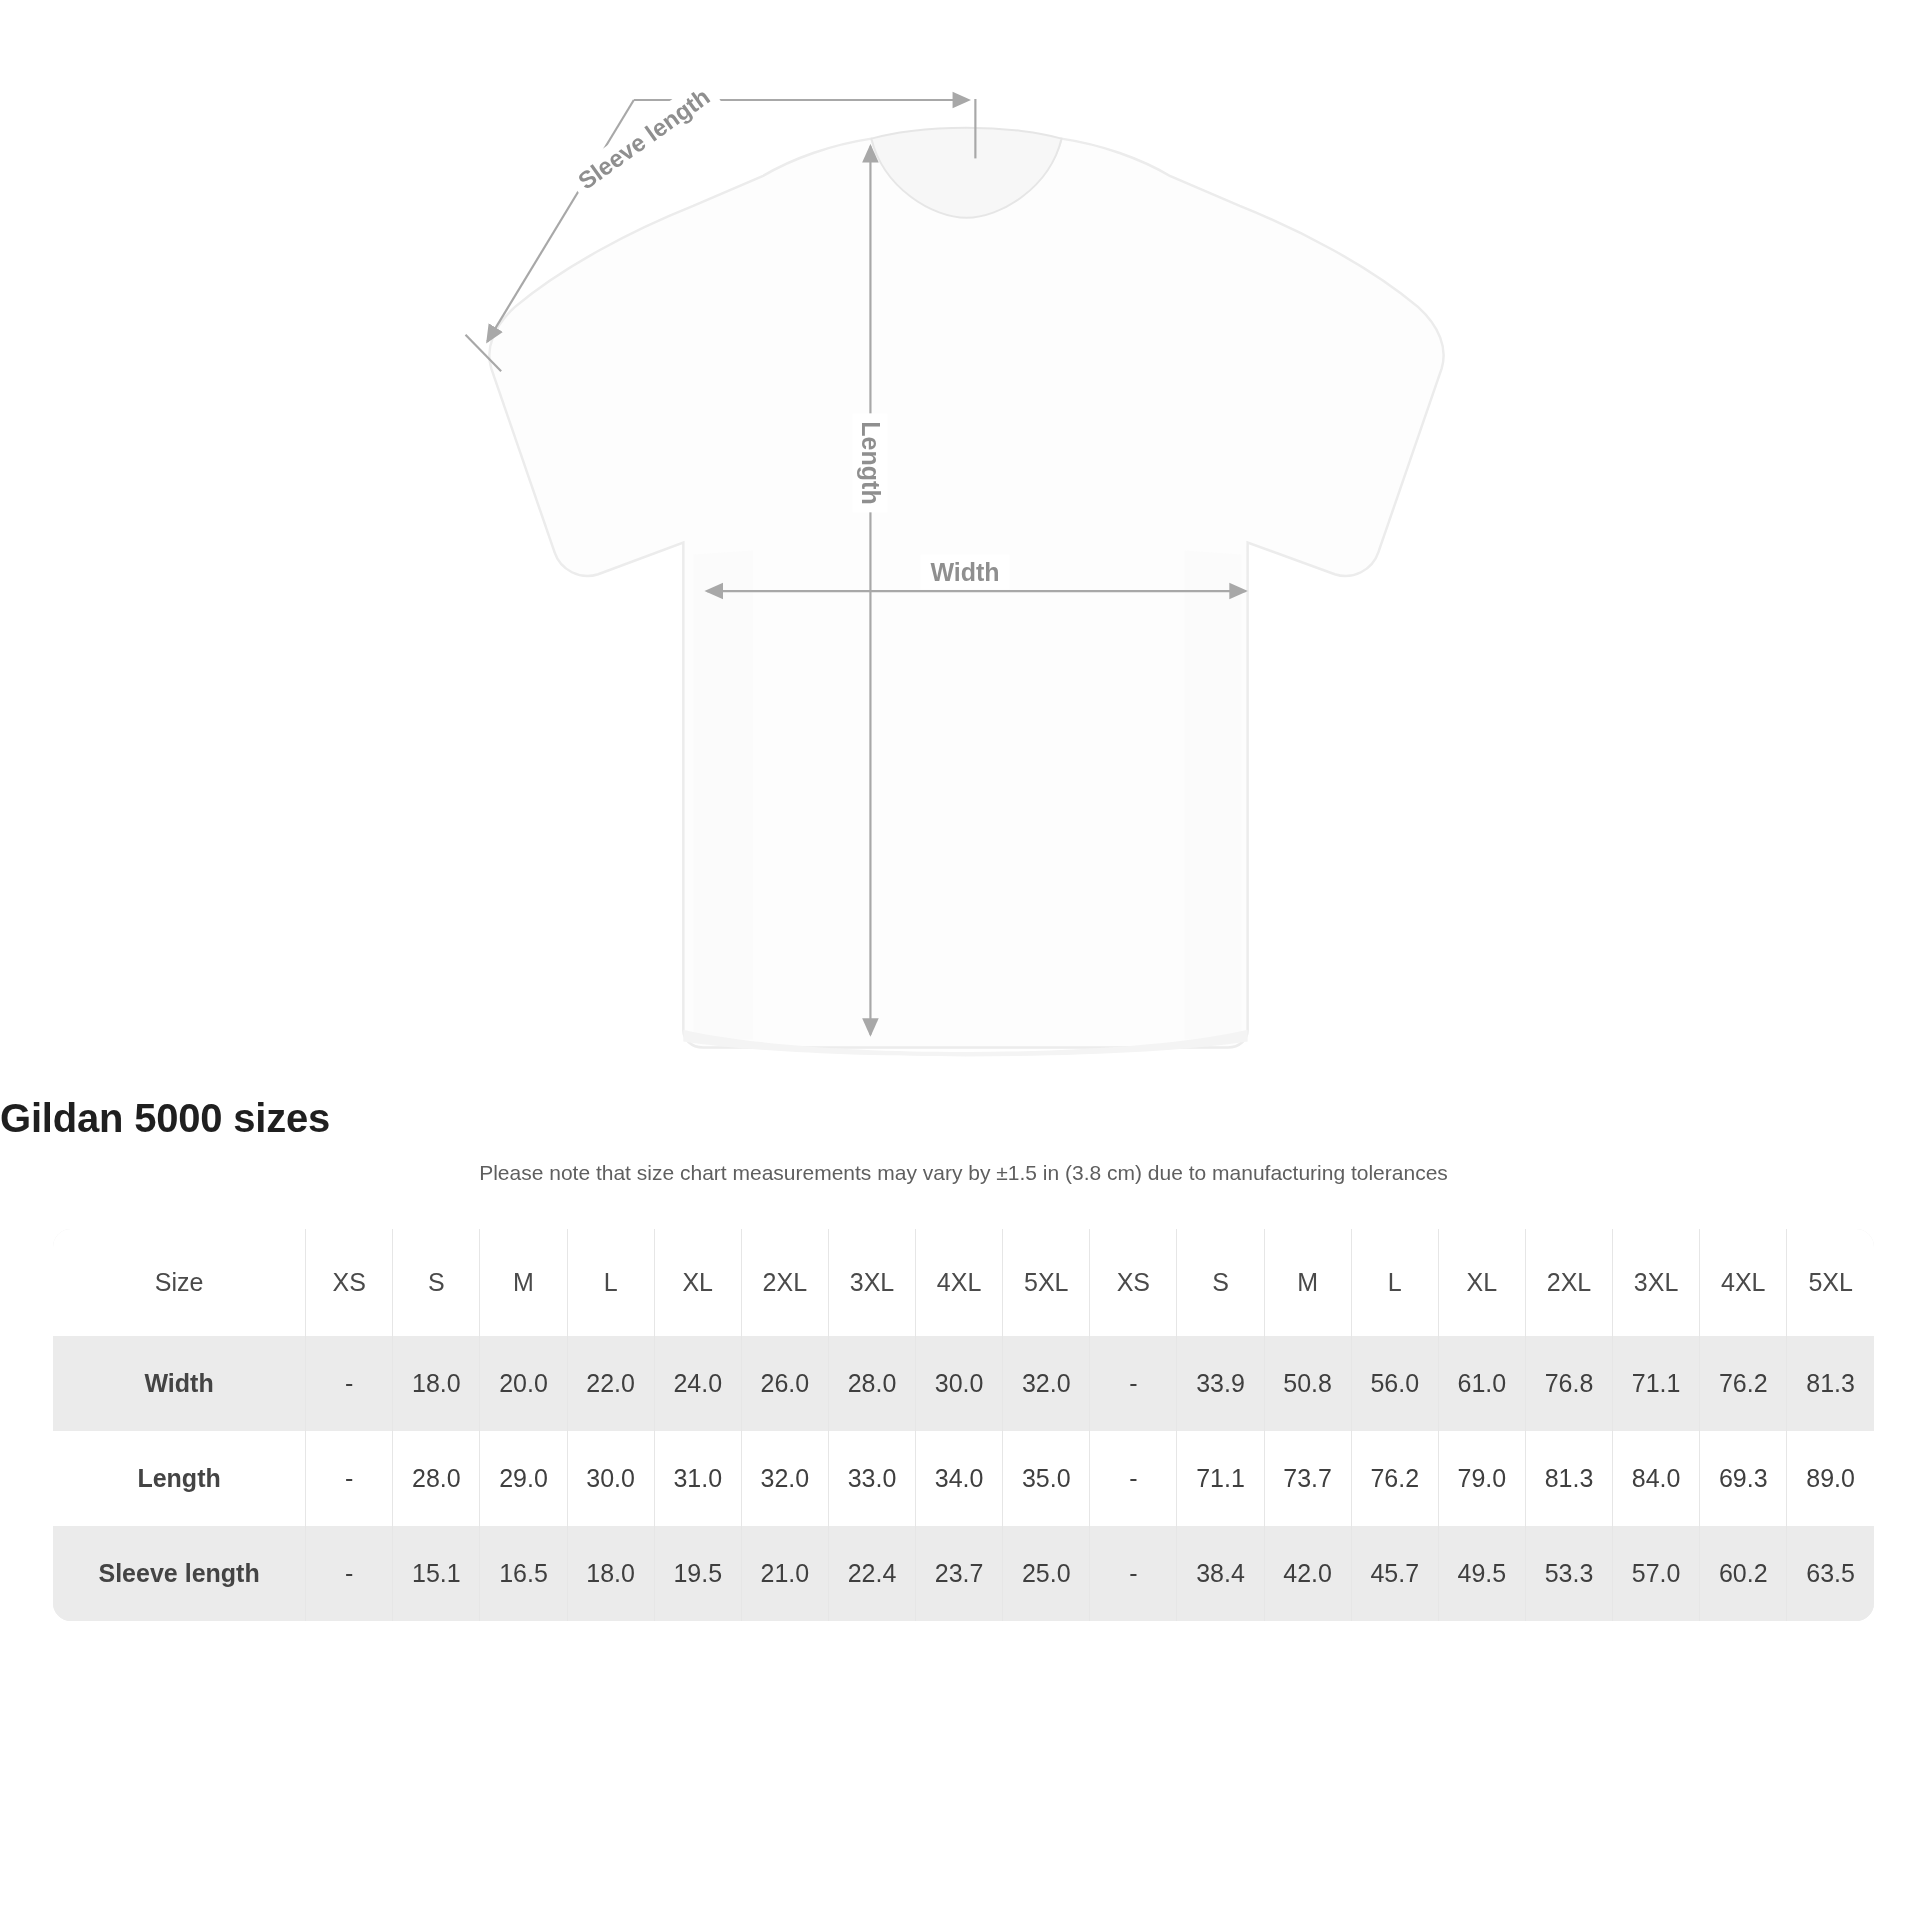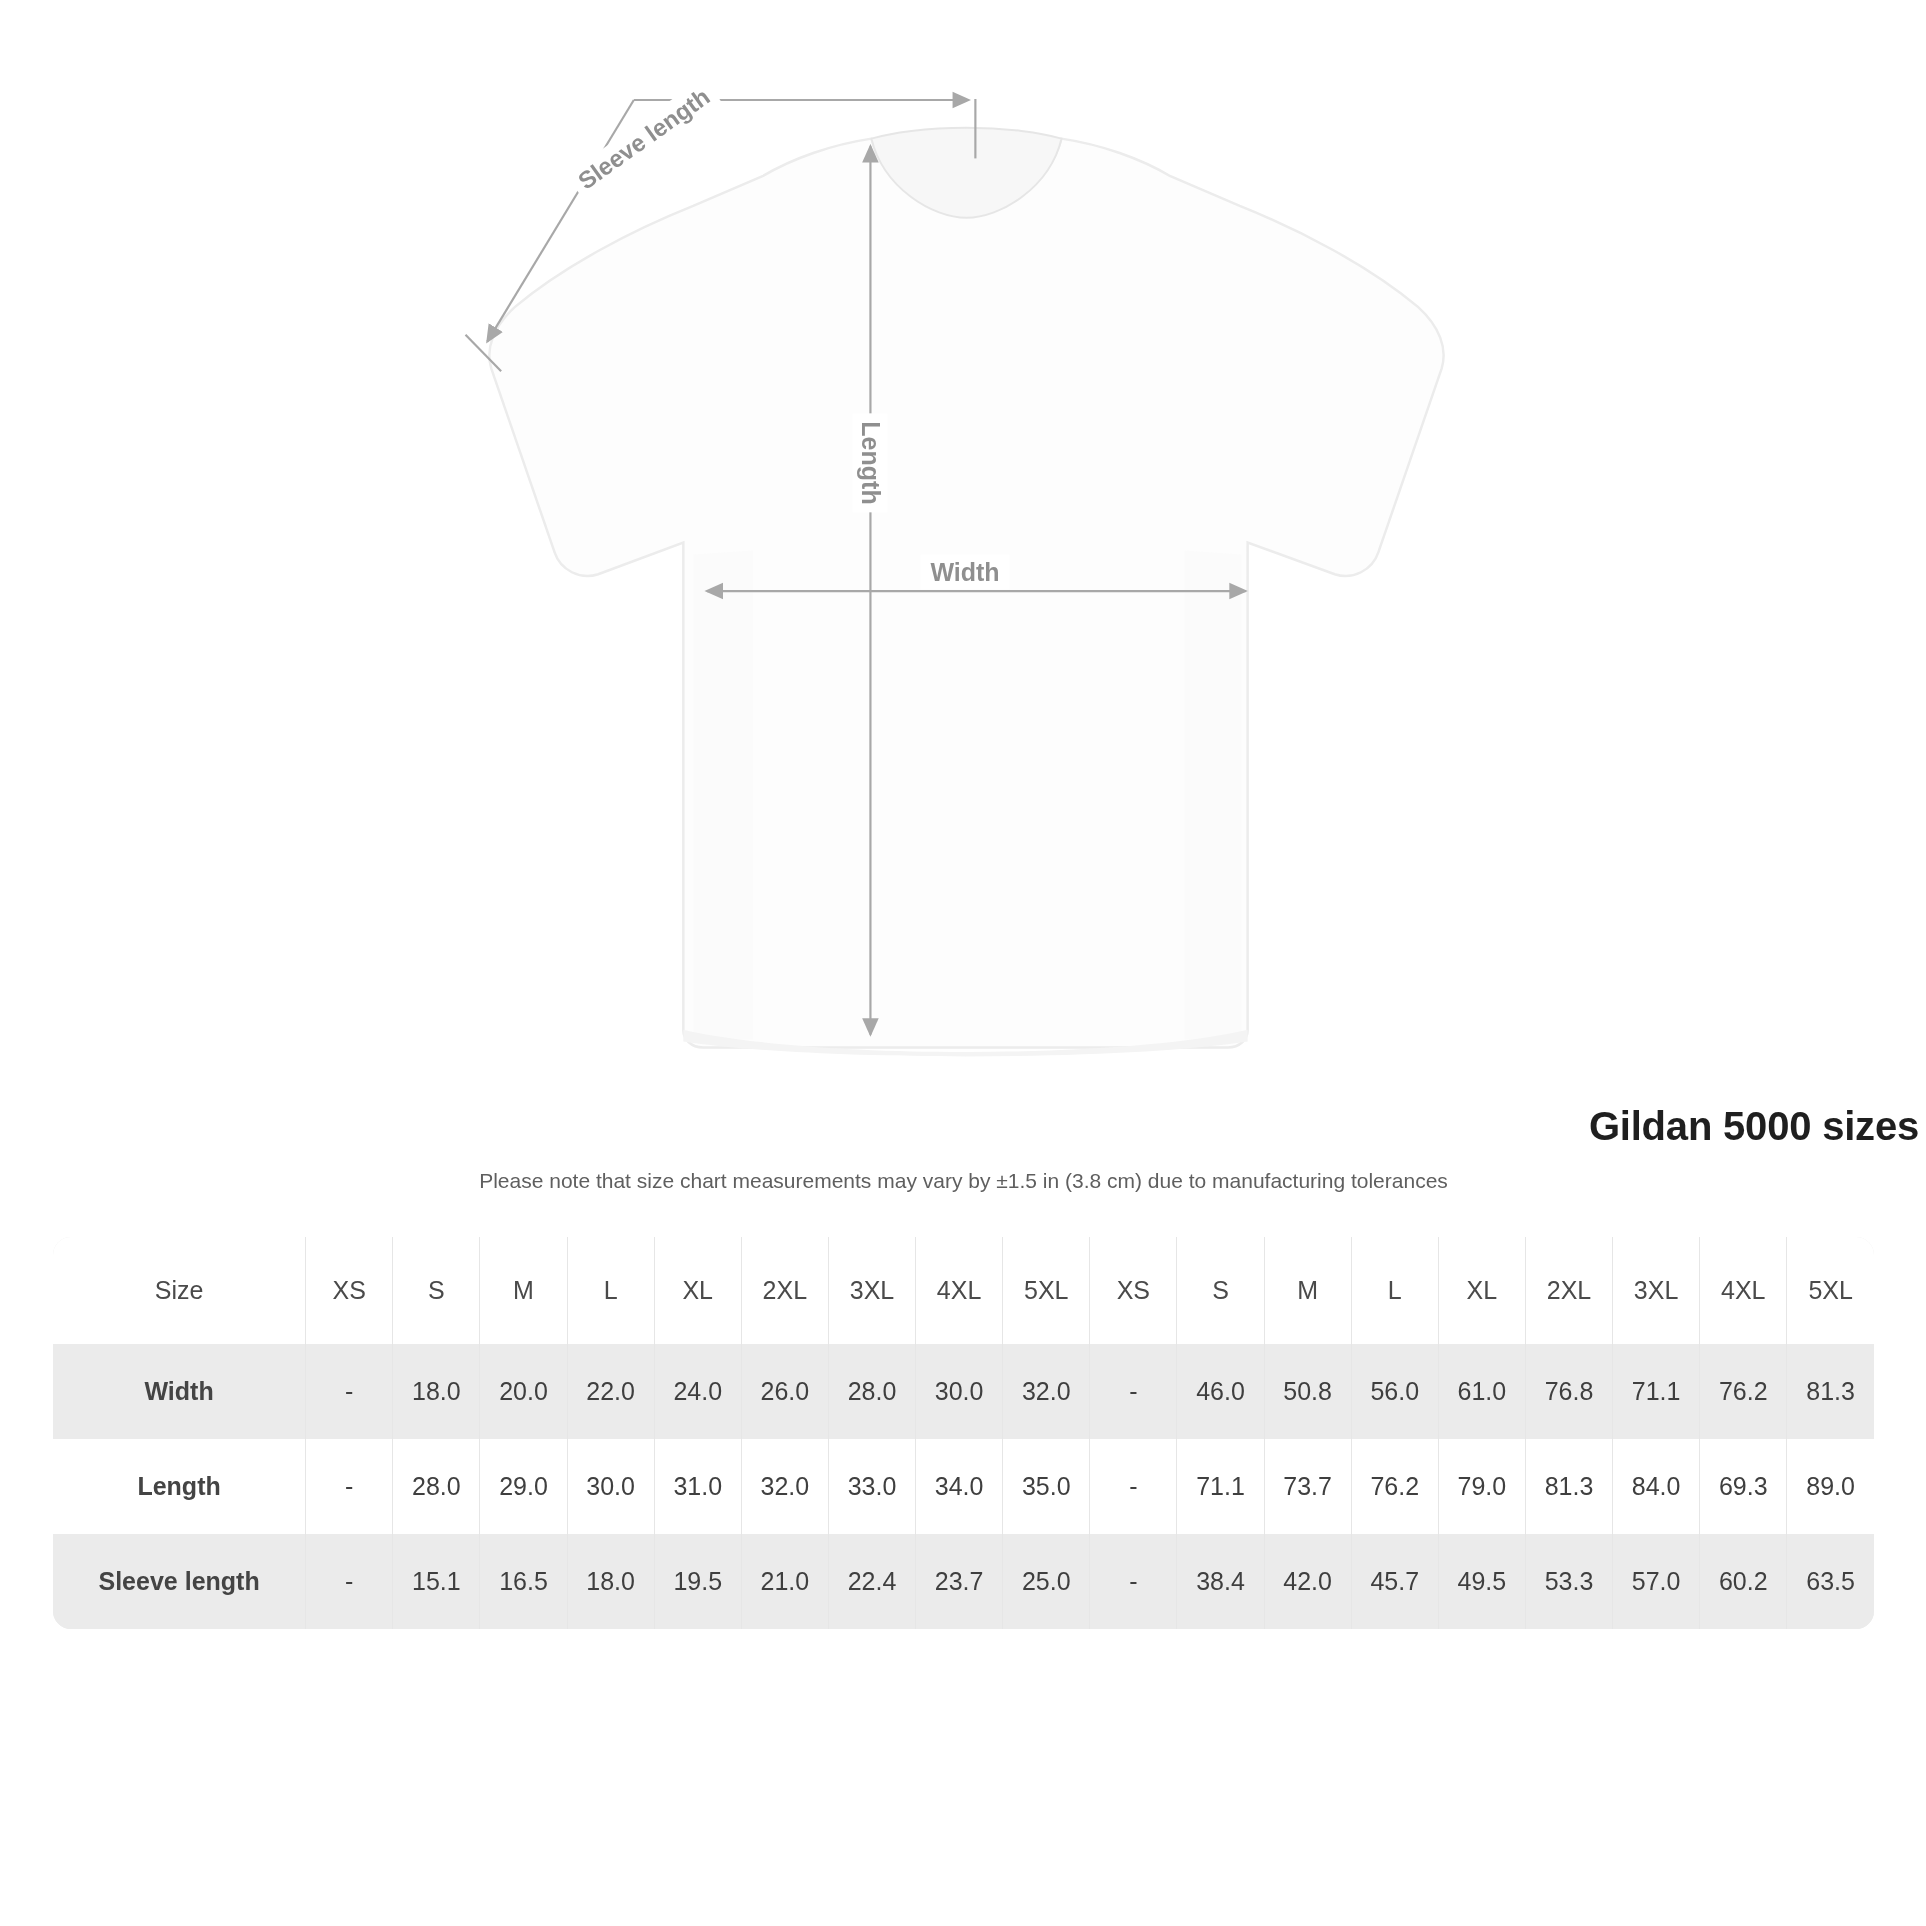--- a/index.html
+++ b/index.html
@@ -27,25 +27,25 @@
     height: 1094px;
   }
   .illustration svg {
     position: absolute;
     left: 0;
     top: 0;
   }
 
   
   .chart-title {
-    text-align: right;
+    text-align: left;
     font-size: 40px;
     font-weight: bold;
     color: #1f1f1f;
-    margin: 8px;
+    margin: 0;
     padding-top: 2px;
     letter-spacing: -0.2px;
   }
   .chart-note {
     text-align: center;
     font-size: 21px;
     color: #5f5f5f;
     margin: 20px 0 0 0;
   }
 
@@ -231,21 +231,21 @@
           <td>-</td>
           <td>18.0</td>
           <td>20.0</td>
           <td>22.0</td>
           <td>24.0</td>
           <td>26.0</td>
           <td>28.0</td>
           <td>30.0</td>
           <td>32.0</td>
           <td>-</td>
-          <td>46.0</td>
+          <td>33.9</td>
           <td>50.8</td>
           <td>56.0</td>
           <td>61.0</td>
           <td>76.8</td>
           <td>71.1</td>
           <td>76.2</td>
           <td>81.3</td>
         </tr>
 
         <tr class="data-row plain">

